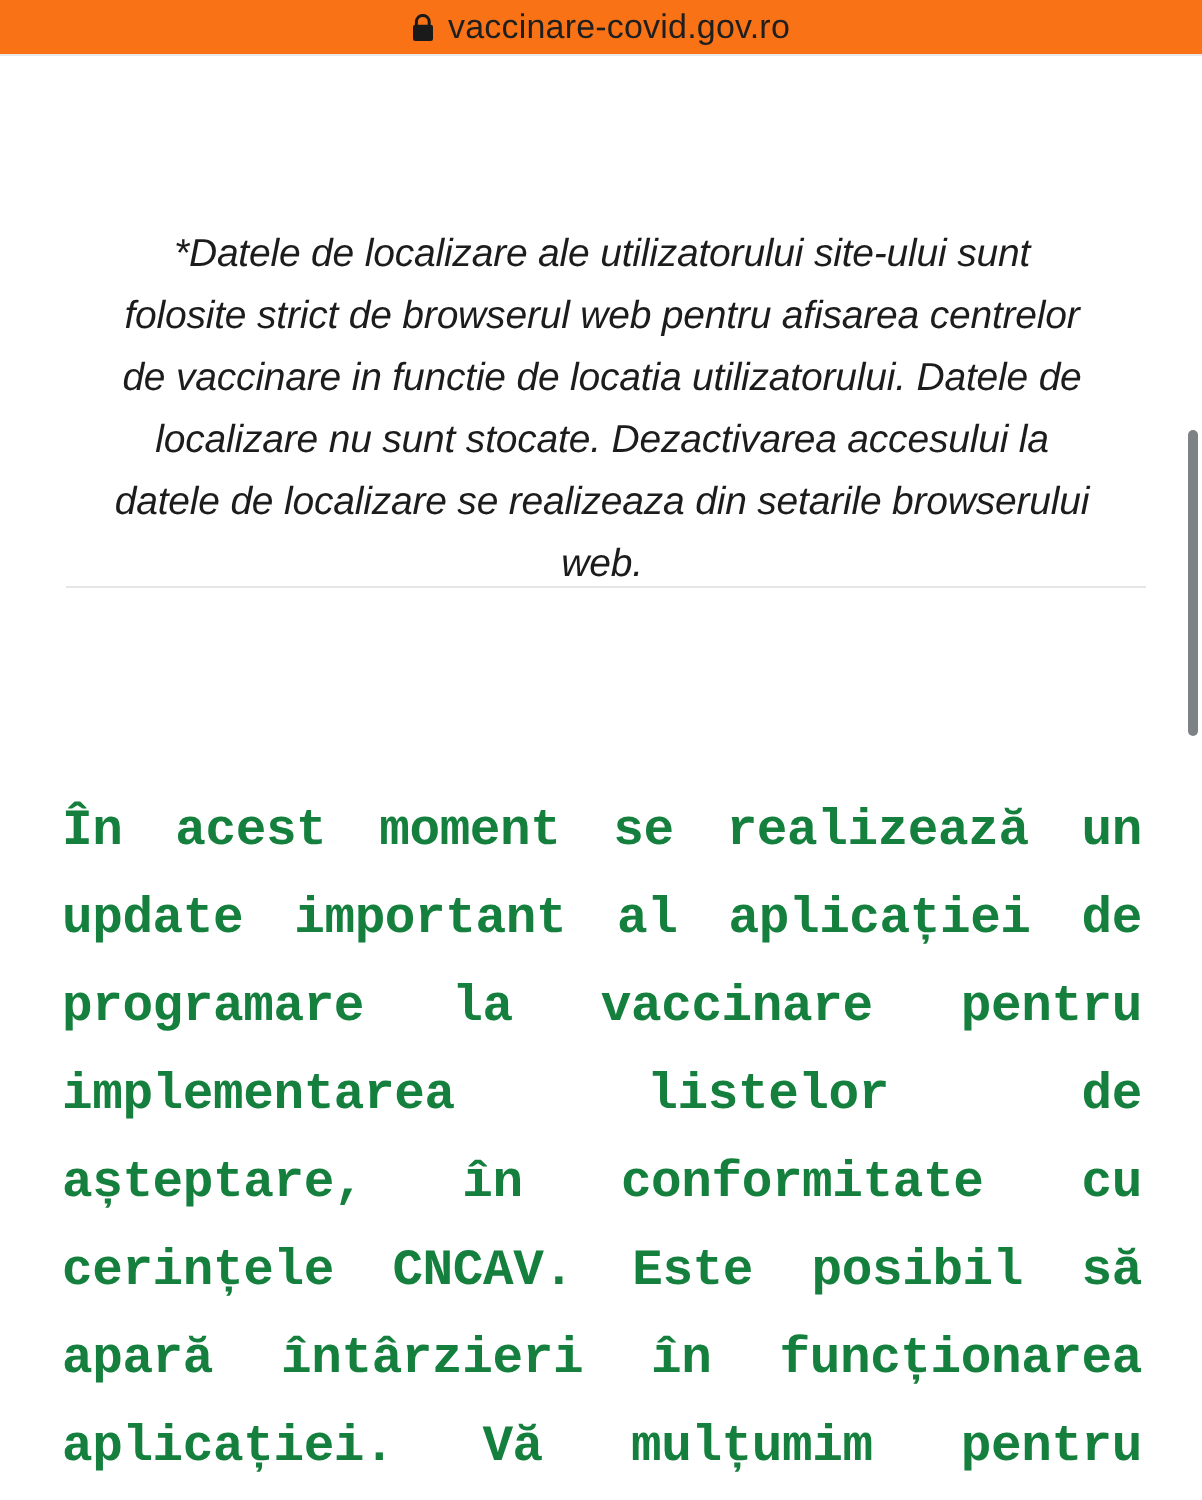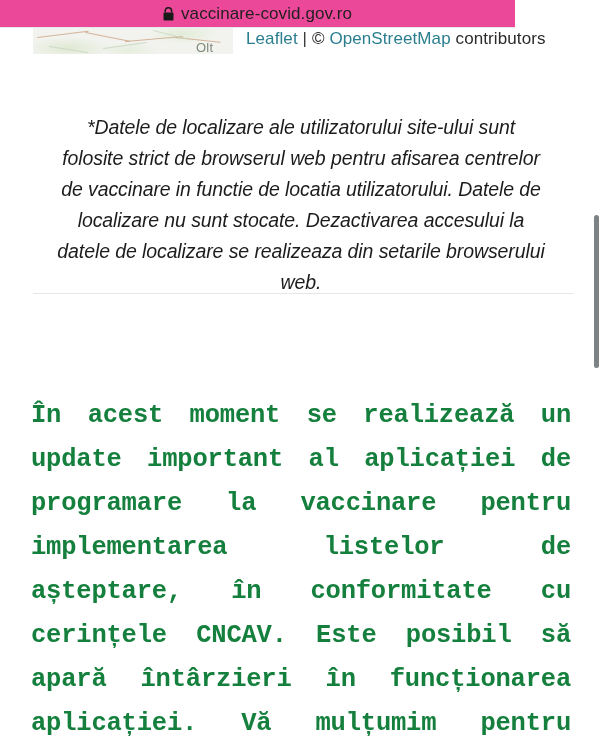--- a/index.html
+++ b/index.html
@@ -12,23 +12,23 @@
     height: 750px;
     overflow: hidden;
     font-family: "Liberation Sans", sans-serif;
     -webkit-font-smoothing: antialiased;
   }
 
   
   .browser-chrome {
     position: absolute;
     top: 0; left: 0;
-    width: 515px;
+    width: 601px;
     height: 28px;
-    background: #ec4899;
+    background: #f97316;
     border-bottom: 1px solid #e6e8ea;
     display: flex;
     align-items: center;
     justify-content: center;
     box-sizing: border-box;
   }
   .url-wrap {
     display: flex;
     align-items: center;
     gap: 7px;
@@ -207,35 +207,20 @@
         <path d="M2.2 5.6V3.9C2.2 2.1 3.6 0.7 5.4 0.7C7.2 0.7 8.6 2.1 8.6 3.9V5.6" fill="none" stroke="#1a1a1a" stroke-width="1.5"></path>
         <rect x="0.5" y="5.4" width="10" height="8.1" rx="1.1" fill="#1a1a1a"></rect>
       </svg>
     </span>
     <span class="url-text">vaccinare-covid.gov.ro</span>
   </div>
 </div>
 
 <div class="page">
 
-  <div class="map-strip">
-    <div class="map-tile">
-      <div class="road" style="left:4px;  top:9px;  width:52px; transform:rotate(-7deg);"></div>
-      <div class="road" style="left:52px; top:4px;  width:46px; transform:rotate(11deg);"></div>
-      <div class="road" style="left:92px; top:13px; width:58px; transform:rotate(-5deg);"></div>
-      <div class="road" style="left:142px;top:9px;  width:46px; transform:rotate(6deg);"></div>
-      <div class="road thin" style="left:16px; top:18px; width:40px; transform:rotate(9deg);"></div>
-      <div class="road thin" style="left:70px; top:20px; width:44px; transform:rotate(-8deg);"></div>
-      <div class="road thin" style="left:120px;top:2px;  width:34px; transform:rotate(14deg);"></div>
-    </div>
-    <span class="map-label">Olt</span>
-    <div class="attribution">
-      <a href="#">Leaflet</a><span class="sep"> | </span><span>© </span><a href="#">OpenStreetMap</a><span> contributors</span>
-    </div>
-  </div>
 
   <p class="disclaimer">*Datele de localizare ale utilizatorului site-ului sunt folosite strict de browserul web pentru afisarea centrelor de vaccinare in functie de locatia utilizatorului. Datele de localizare nu sunt stocate. Dezactivarea accesului la datele de localizare se realizeaza din setarile browserului web.</p>
 
   <div class="divider"></div>
 
   <p class="notice">În acest moment se realizează un update important al aplicației de programare la vaccinare pentru implementarea listelor de așteptare, în conformitate cu cerințele CNCAV. Este posibil să apară întârzieri în funcționarea aplicației. Vă mulțumim pentru înțelegere!</p>
 
 
   <div class="scrollbar-track">
     <div class="scrollbar-thumb"></div>

